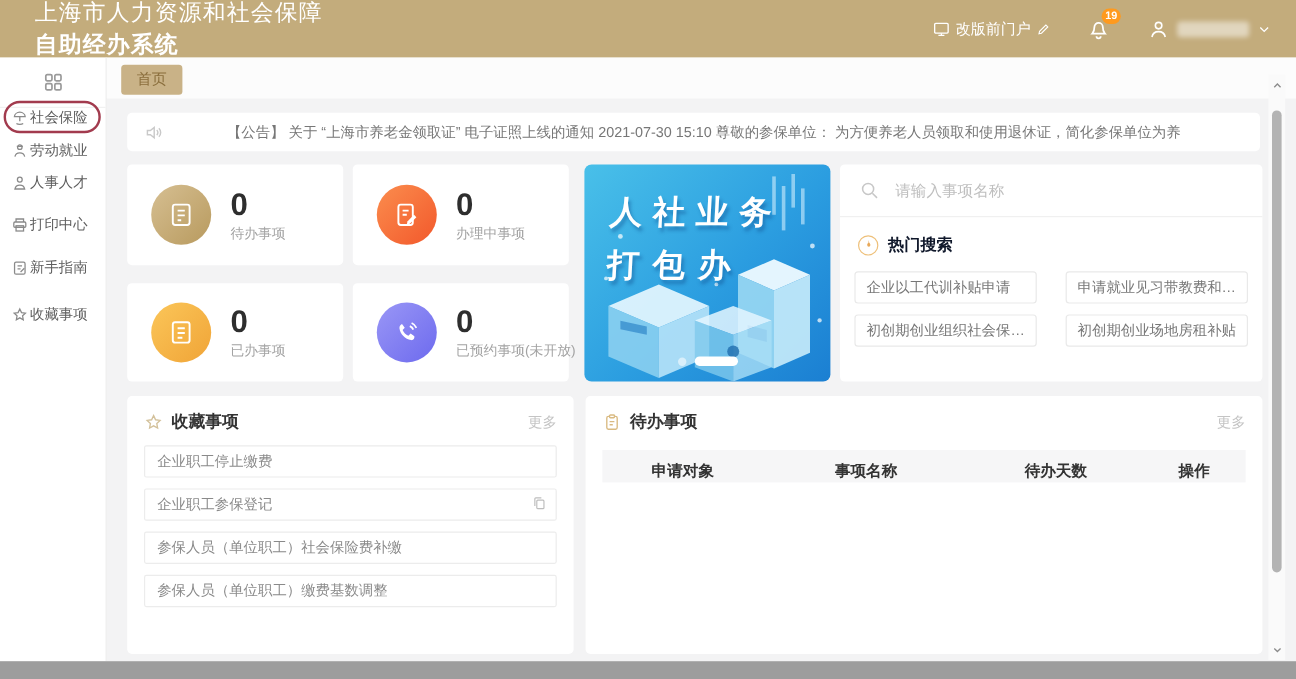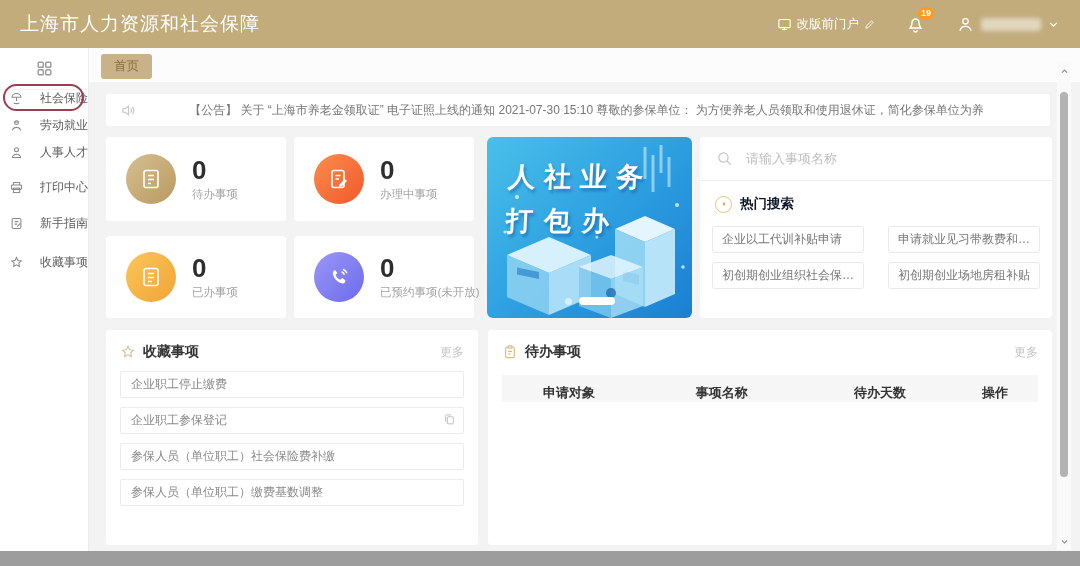--- a/index.html
+++ b/index.html
@@ -18,21 +18,21 @@
   .badge { position:absolute; top:-7px; left:13px; background:#ff9a1e; color:#fff; font-size:9px;
     font-weight:bold; line-height:1; padding:2px 3px; border-radius:7px; min-width:14px; text-align:center; }
   .user-area { display:flex; align-items:center; gap:6px; cursor:pointer; }
   .redacted-name { width:60px; height:13px; border-radius:3px; background:rgba(255,255,255,.5); filter:blur(2px); }
 
   
   .sidebar { position:absolute; top:48px; left:0; width:89px; bottom:15px; background:#fff;
     border-right:1px solid #ececec; }
   .grid-row { height:42px; display:flex; align-items:center; justify-content:center;
     border-bottom:1px solid #f1f1f1; cursor:pointer; }
-  .s-item { position:absolute; left:9px; height:18px; display:flex; align-items:center; gap:16px;
+  .s-item { position:absolute; left:9px; height:18px; display:flex; align-items:center; gap:1px;
     font-size:12px; color:#5d5d5d; cursor:pointer; white-space:nowrap; }
   .s-item svg { flex:0 0 auto; }
   .annotation-ring { position:absolute; left:3px; top:36px; width:81px; height:27px;
     border:2px solid #a23b4e; border-radius:14px; pointer-events:none; }
 
   
   .tabbar { position:absolute; left:89px; top:48px; right:0; height:34px; background:#fcfcfc; }
   .tab-home { display:inline-block; margin:6px 0 0 12px; padding:4px 13px; background:#c9b287;
     border-radius:3px; font-size:12.5px; color:#8a6e3c; cursor:pointer; }
 
@@ -113,20 +113,21 @@
   svg { display:block; }
 </style>
 </head>
 <body>
 
 <div class="page">
 
   <div class="top-header">
     <div class="app-title">
       <span class="t-reg">上海市人力资源和社会保障</span>
+      <span class="t-bold">自助经办系统</span>
     </div>
     <div class="top-right">
       <div class="portal-link">
         <span>
           <svg width="15" height="15" viewBox="0 0 24 24" fill="none" stroke="#fff" stroke-width="1.8">
             <rect x="3" y="4" width="18" height="13" rx="1.5"></rect>
               <path d="M12 17v3M8 20h8"></path>
           </svg>
         </span>
         <span>改版前门户</span>

